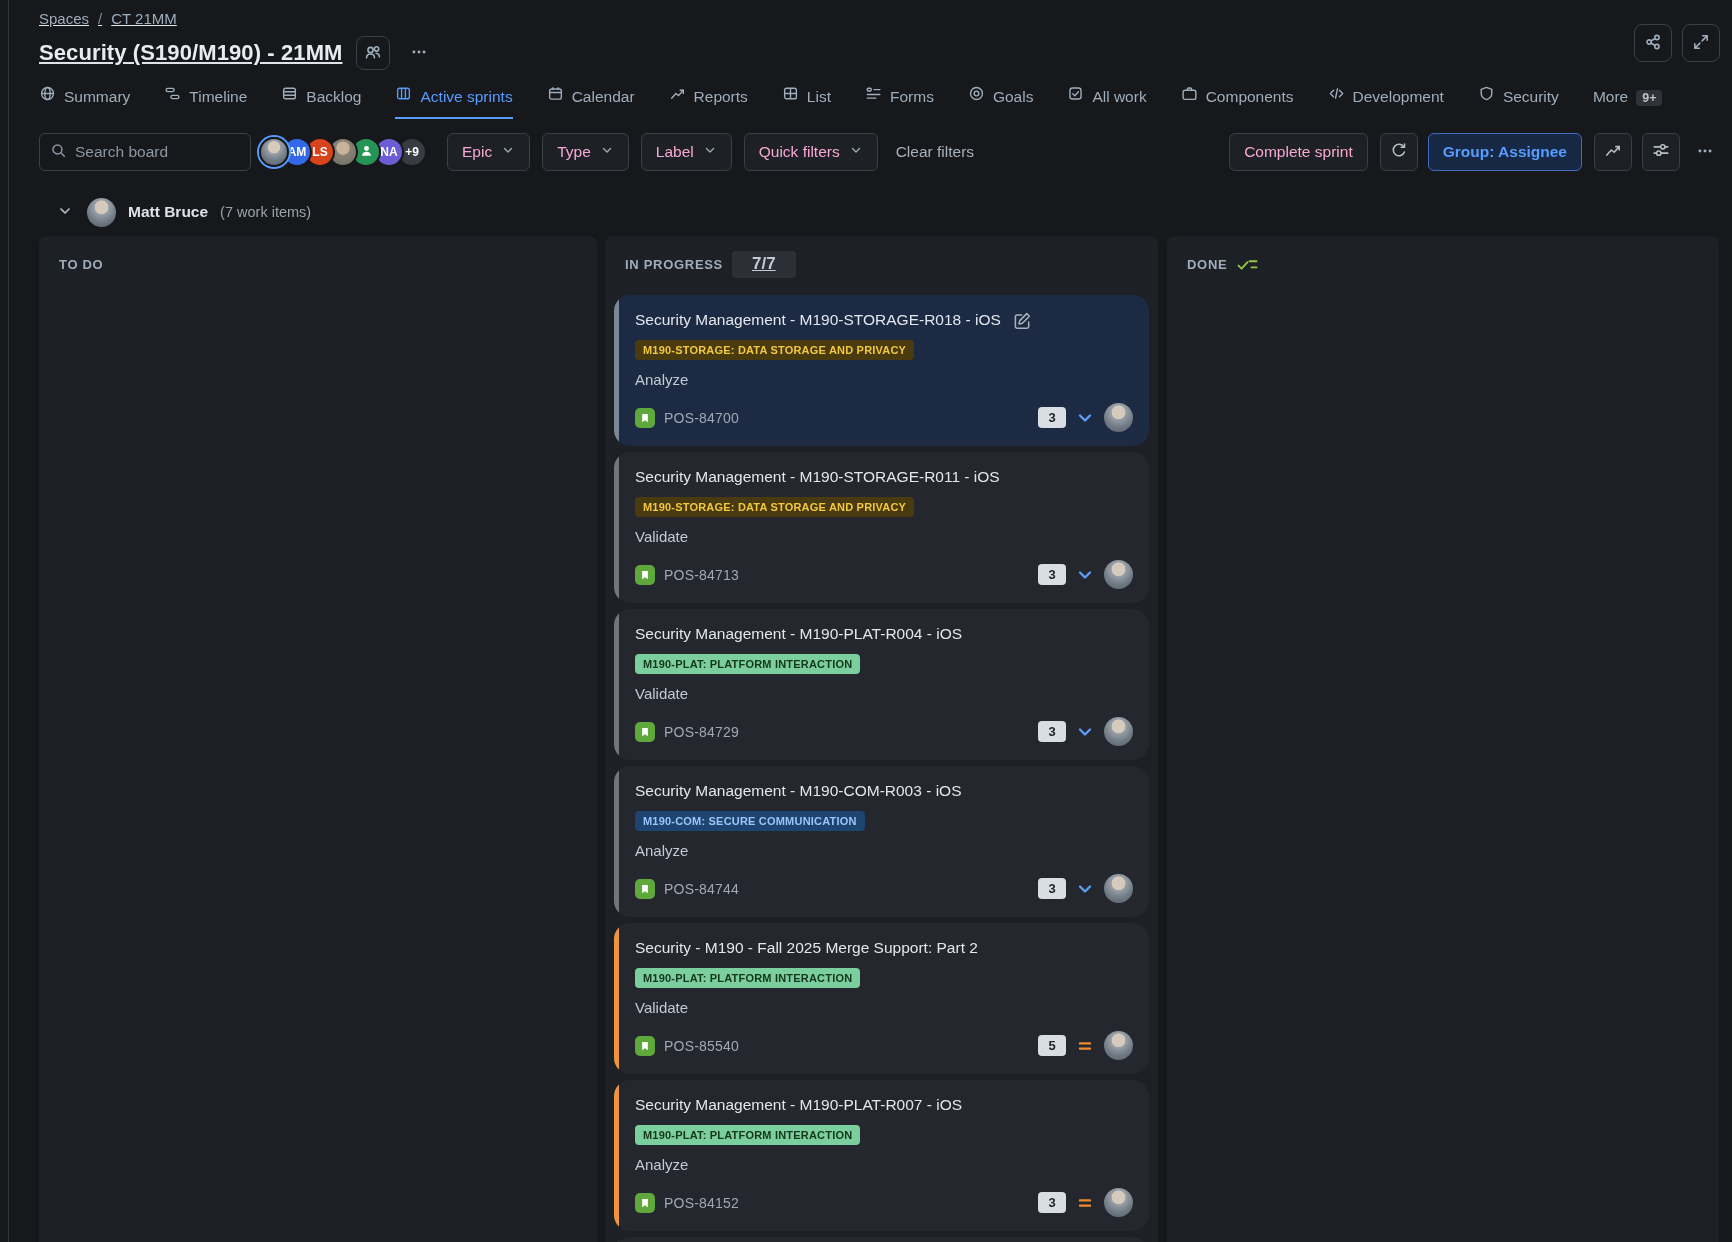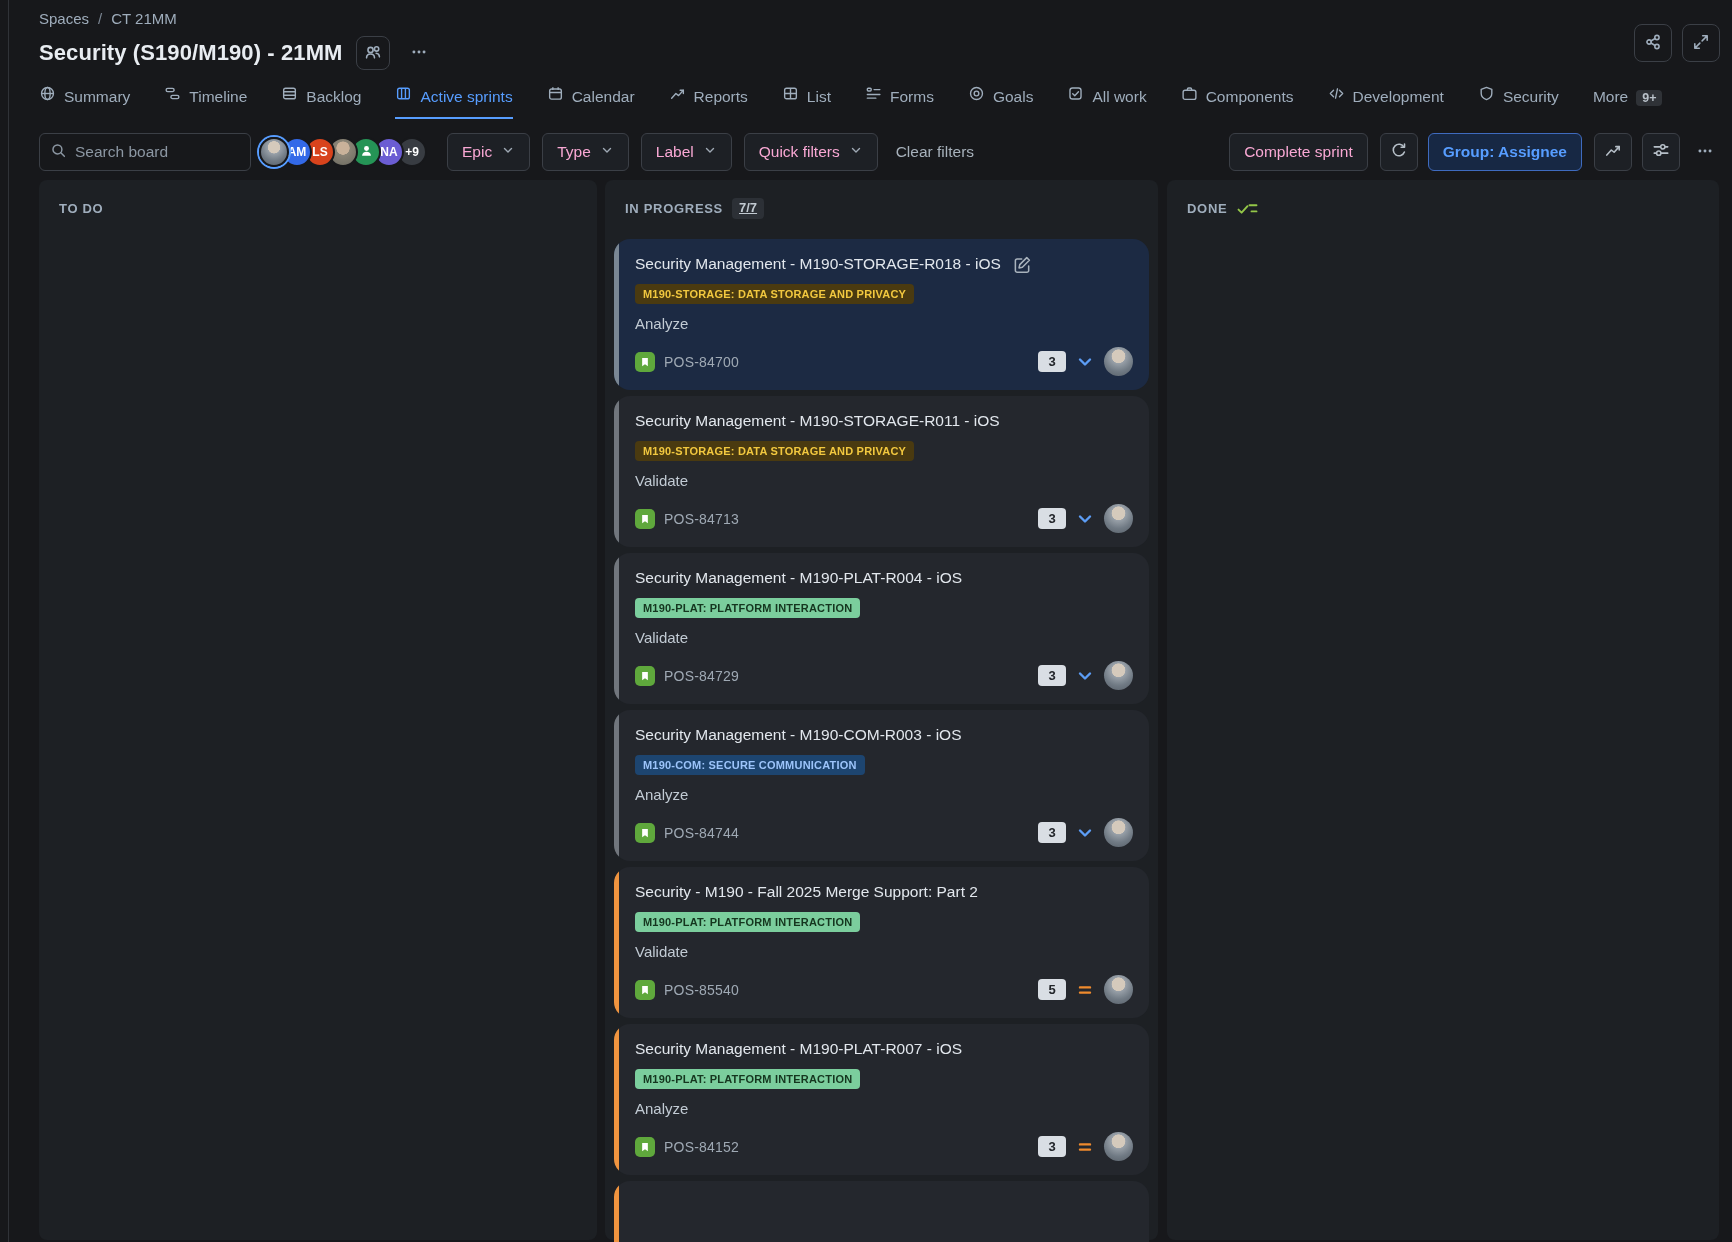--- a/index.html
+++ b/index.html
@@ -16,21 +16,21 @@
     --accent-gray:#71767D;
     --accent-orange:#F0943F;
   }
   *{box-sizing:border-box;margin:0;padding:0;}
   html,body{background:#101114;}
   body{font-family:"Liberation Sans","DejaVu Sans",sans-serif;}
   .page{position:relative;width:1732px;height:1242px;background:var(--bg-page);overflow:hidden;color:var(--txt-1);}
   .rail-divider{position:absolute;left:8px;top:0;bottom:0;width:1px;background:#303338;}
 
   
-  .header{padding:8px 8px 0 39px;}
+  .header{padding:8px 8px 0 39px;text-decoration:underline;}
   .breadcrumb{display:flex;align-items:center;gap:9px;font-size:15px;color:var(--txt-2);height:20px;}
   .breadcrumb a{color:var(--txt-2);text-decoration:none;cursor:pointer;}
   .crumb-sep{color:#7C8794;}
   .title-row{margin-top:5px;height:40px;display:flex;align-items:center;gap:14px;}
   .page-title{font-size:22px;font-weight:700;color:#E8ECF1;letter-spacing:.1px;}
   .iconbox{width:34px;height:34px;border:1px solid var(--border-btn);border-radius:8px;display:flex;align-items:center;justify-content:center;color:var(--txt-2);cursor:pointer;background:transparent;}
   .ghost-icon{border:none;background:transparent;color:var(--txt-2);width:30px;height:30px;display:flex;align-items:center;justify-content:center;cursor:pointer;}
   .header-actions{position:absolute;top:24px;right:12px;display:flex;gap:10px;}
   .header-actions .iconbox{width:38px;height:38px;}
 
@@ -68,21 +68,21 @@
   .group-count{font-size:14.5px;color:#98A3AE;}
 
   
   .board{margin:9px 0 0 39px;display:flex;}
   .col{background:var(--bg-col);border-radius:8px;height:1060px;flex:none;}
   .col-todo{width:558px;margin-right:8px;}
   .col-inprogress{width:553px;margin-right:9px;}
   .col-done{width:552px;}
   .col-header{padding:20px 20px 0 20px;margin-bottom:22px;display:flex;align-items:center;gap:9px;height:37px;}
   .col-title{font-size:13px;font-weight:600;letter-spacing:.7px;color:var(--txt-2);}
-  .col-count{background:#2C3036;color:#C2CAD2;font-size:13px;font-weight:700;border-radius:4px;padding:2px 7px;line-height:1.3;text-decoration:underline;}
+  .col-count{background:#2C3036;color:#C2CAD2;font-size:17px;font-weight:700;border-radius:4px;padding:2px 20px;line-height:1.3;text-decoration:underline;}
   .cards{padding:0 9px;display:flex;flex-direction:column;gap:6px;}
 
   .card{position:relative;background:var(--bg-card);border-radius:16px;overflow:hidden;height:151px;padding:15px 16px 14px 21px;cursor:pointer;}
   .card::before{content:"";position:absolute;left:0;top:0;bottom:0;width:5px;background:var(--accent-gray);}
   .card[data-accent="orange"]::before{background:var(--accent-orange);}
   .card[data-selected="true"]{background:var(--bg-card-sel);}
   .card[data-selected="true"]::before{background:#7A8794;}
   .card-title-row{display:flex;align-items:center;gap:12px;height:20px;margin-bottom:10px;}
   .card-title{font-size:15.5px;color:#E2E7ED;white-space:nowrap;overflow:hidden;text-overflow:ellipsis;}
   .edit-btn{color:#A8B2BC;display:flex;flex:none;cursor:pointer;}
@@ -329,20 +329,30 @@
       <button class="ghost-icon ml10">
         <span><svg width="18" height="18" viewBox="0 0 16 16" fill="currentColor">
               <circle cx="3.5" cy="8" r="1.3"></circle>
               <circle cx="8" cy="8" r="1.3"></circle>
               <circle cx="12.5" cy="8" r="1.3"></circle>
             </svg></span>
       </button>
     </div>
   </div>
 
+  <div class="group-row">
+    <button class="group-chevron">
+      <span><svg width="16" height="16" viewBox="0 0 16 16" fill="none" stroke="currentColor" stroke-width="1.7" stroke-linecap="round" stroke-linejoin="round">
+            <path d="M4 6l4 4 4-4"></path>
+          </svg></span>
+    </button>
+    <span class="group-avatar avatar-photo"></span>
+    <span class="group-name">Matt Bruce</span>
+    <span class="group-count">(7 work items)</span>
+  </div>
 
   <div class="board">
 
     <section class="col col-todo">
       <div class="col-header">
         <span class="col-title">TO DO</span>
       </div>
     </section>
 
     <section class="col col-inprogress">

